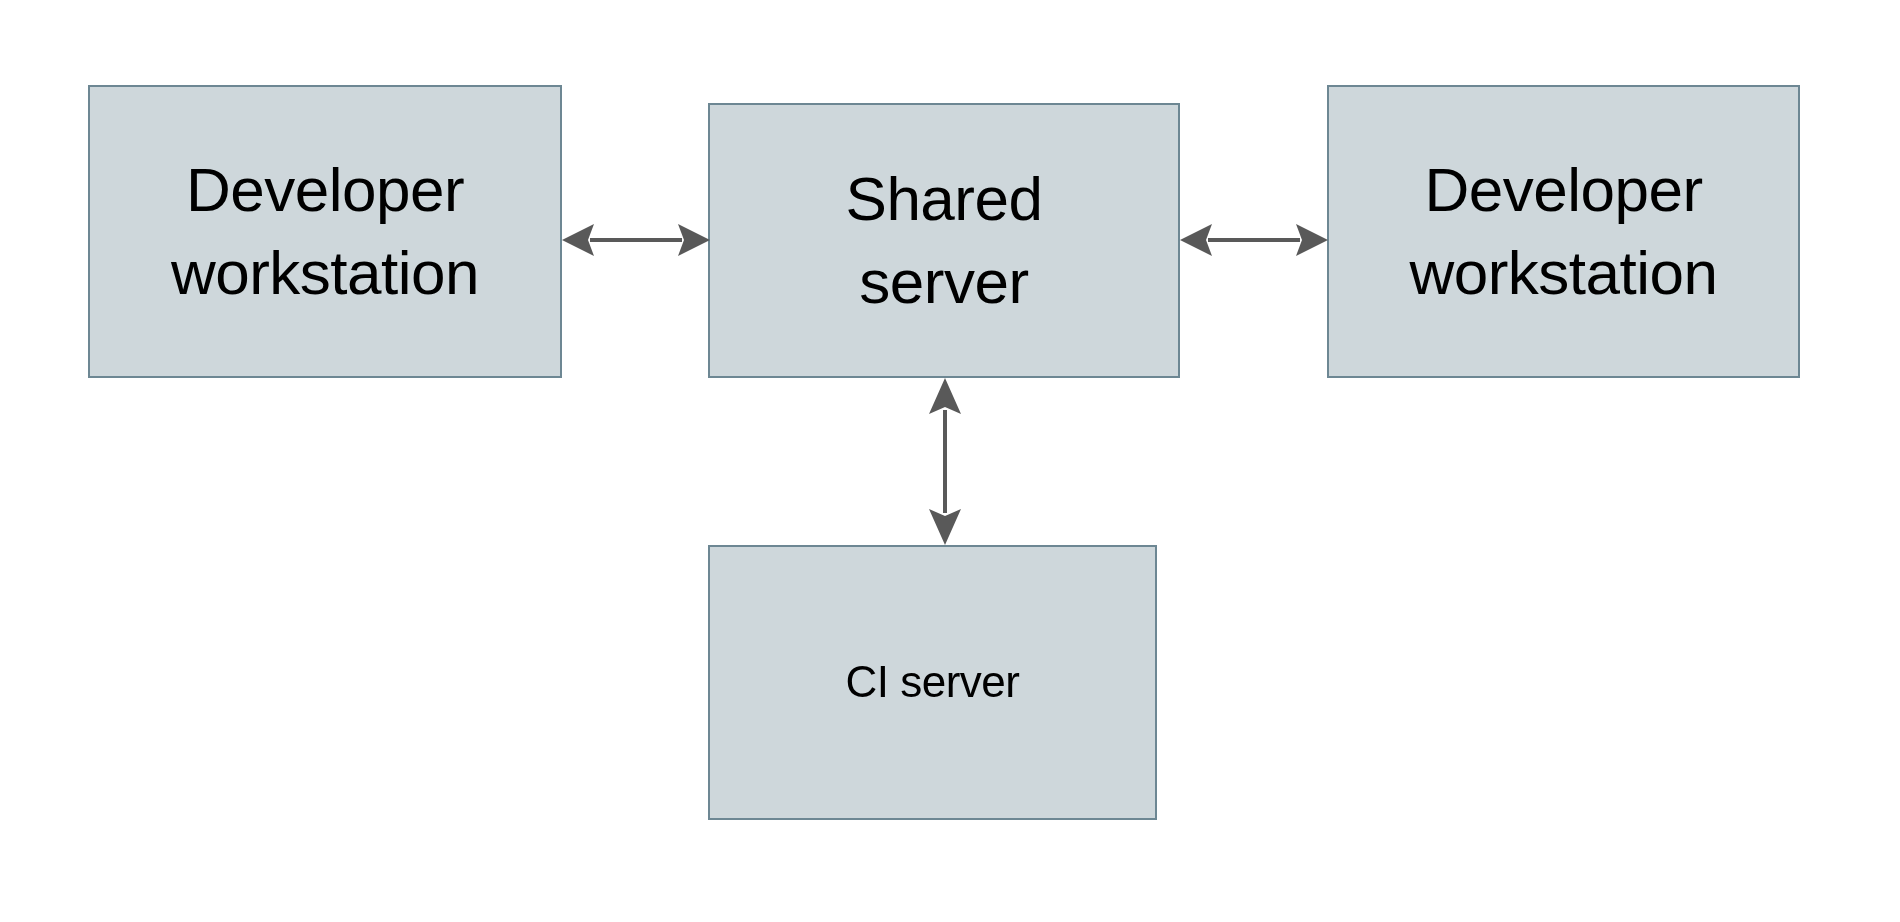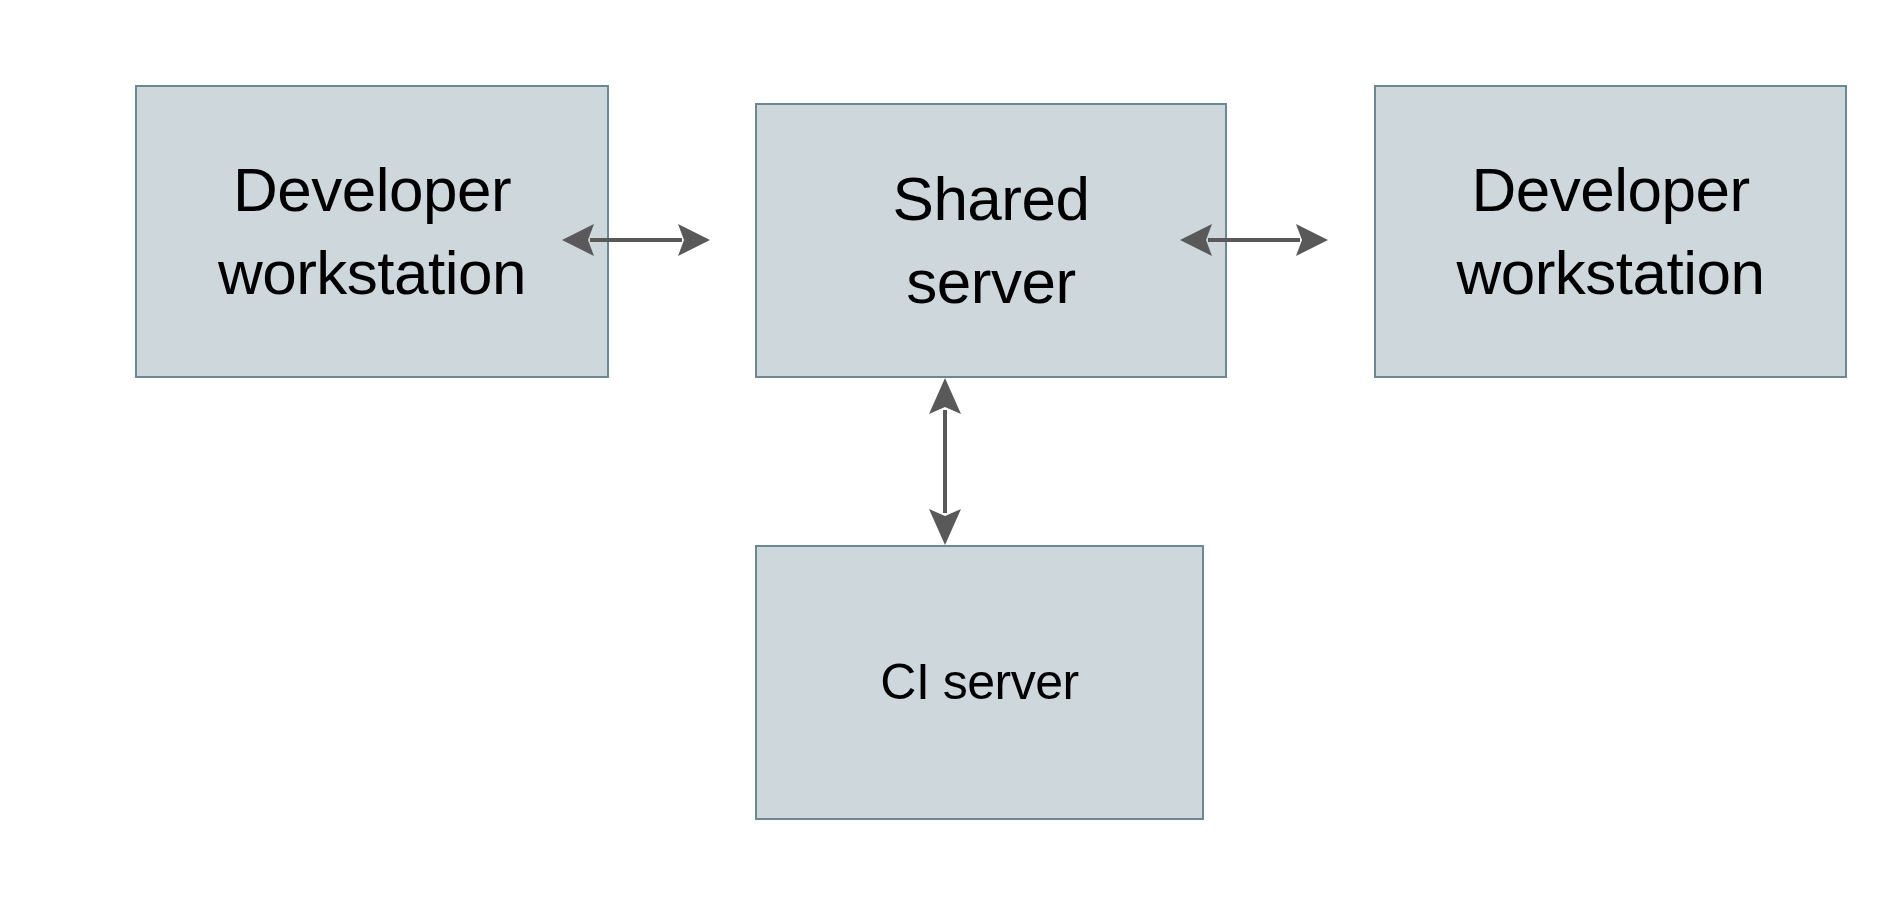--- a/index.html
+++ b/index.html
@@ -20,39 +20,38 @@
   }
   .node {
     position: absolute;
     box-sizing: border-box;
     background: #ced7db;
     border: 2px solid #6d8793;
     display: flex;
     align-items: center;
     justify-content: center;
     text-align: center;
-    margin-left: 47px;
   }
   .node-label {
     font-family: "Liberation Sans", sans-serif;
     font-size: 62px;
     line-height: 1.33;
     color: #000000;
     letter-spacing: -0.5px;
     white-space: pre-line;
     display: block;
     width: 108%;
   }
   
   #node-dev-left   { left: 88px;   top: 85px;  width: 474px; height: 293px; }
   #node-shared     { left: 708px;  top: 103px; width: 472px; height: 275px; }
   #node-dev-right  { left: 1327px; top: 85px;  width: 473px; height: 293px; }
   #node-ci         { left: 708px;  top: 545px; width: 449px; height: 275px; }
 
-  #node-ci .node-label { font-size: 50px; }
+  #node-ci .node-label { font-size: 44px; }
 
   .edge {
     position: absolute;
     overflow: visible;
   }
   #edge-left-shared  { left: 560px;  top: 208px; width: 152px; height: 64px; }
   #edge-shared-right { left: 1178px; top: 208px; width: 152px; height: 64px; }
   #edge-shared-ci    { left: 913px;  top: 376px; width: 64px;  height: 171px; }
 </style>
 </head>

